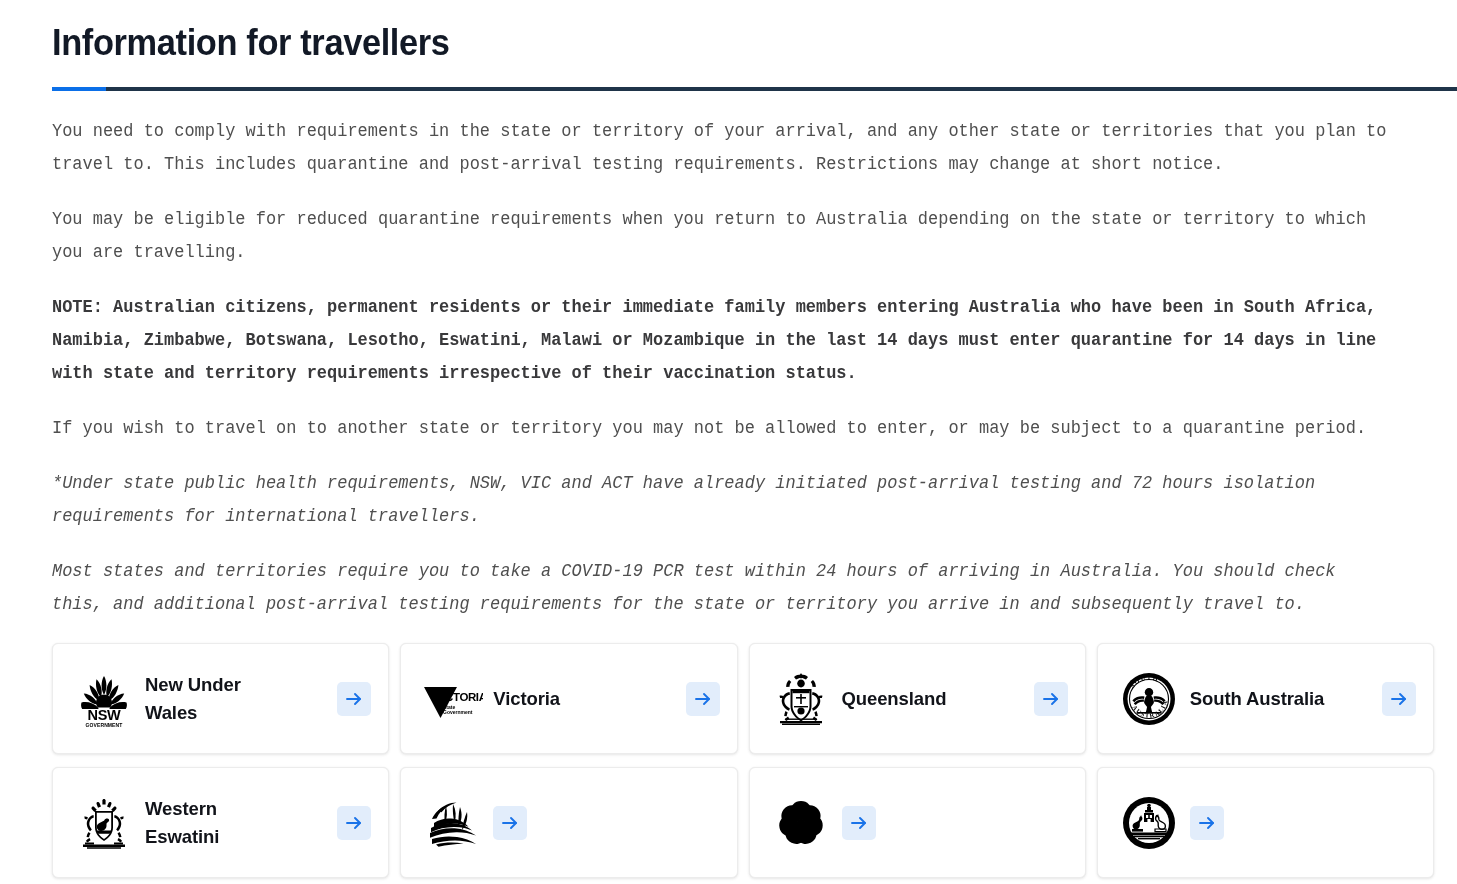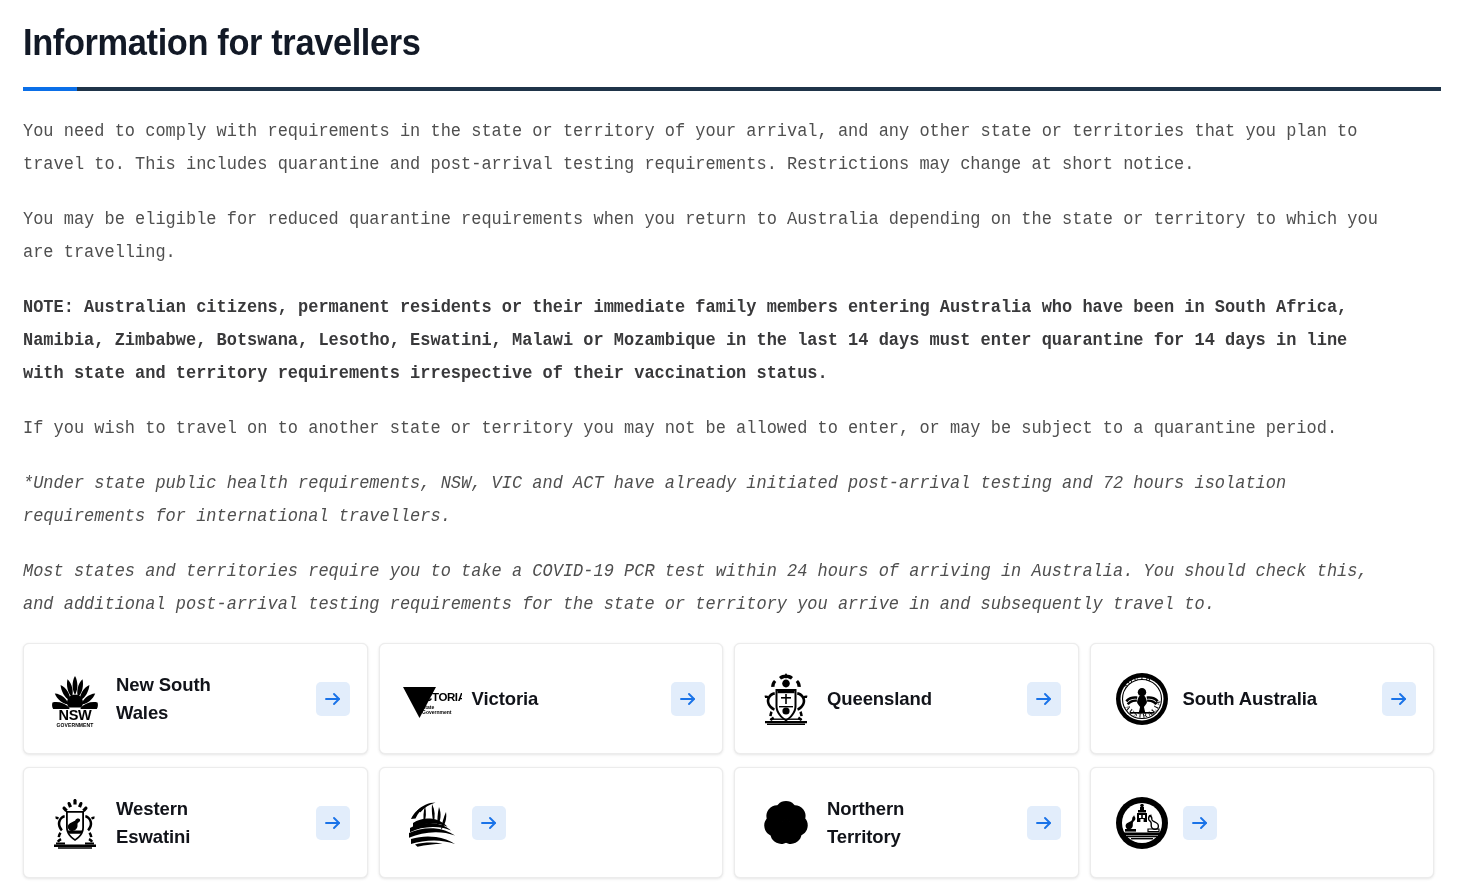--- a/index.html
+++ b/index.html
@@ -11,20 +11,21 @@
     width: 1457px;
     height: 884px;
     font-family: "Liberation Sans", sans-serif;
     overflow: hidden;
     position: relative;
   }
 
   .page {
     padding: 0 23px;
     box-sizing: border-box;
+    margin-left: 29px;
   }
 
   
   .page-title {
     font-size: 37px;
     font-weight: bold;
     color: #121926;
     letter-spacing: -0.4px;
     margin: 0;
     padding-top: 20px;
@@ -161,21 +162,21 @@
             <path d="M9.8 23.4c3.2.2 6.4 1.6 9 3.8 2.2 1.9 3.7 4.1 4.4 6.3l-.5.8c-2.5-.3-5.2-1.4-7.4-3.3-2.6-2.2-4.5-4.9-5.5-7.6z"></path>
             <path d="M50.2 23.4c-1 2.7-2.9 5.4-5.5 7.6-2.2 1.9-4.9 3-7.4 3.3l-.5-.8c.7-2.2 2.2-4.4 4.4-6.3 2.6-2.2 5.8-3.6 9-3.8z"></path>
             <path d="M30 24.5c4.4 0 8 3.6 8 8 0 2-.7 3.7-1.9 5.1H23.9c-1.2-1.4-1.9-3.1-1.9-5.1 0-4.4 3.6-8 8-8z"></path>
             <path d="M7.5 32.5c3.5-.8 7.3-.4 10.7.9 2.8 1.1 5 2.8 6.3 4.7l-.2.9H8.2c-1.3-2.1-1.4-4.4-.7-6.5z"></path>
             <path d="M52.5 32.5c.7 2.1.6 4.4-.7 6.5H35.7l-.2-.9c1.3-1.9 3.5-3.6 6.3-4.7 3.4-1.3 7.2-1.7 10.7-.9z"></path>
           </g>
           <text x="30" y="50" font-family="'Liberation Sans', sans-serif" font-size="14.5" font-weight="bold" text-anchor="middle" fill="#000" letter-spacing="-0.3">NSW</text>
           <text x="30" y="56.5" font-family="'Liberation Sans', sans-serif" font-size="5" font-weight="bold" text-anchor="middle" fill="#000" letter-spacing="0.1">GOVERNMENT</text>
         </svg>
       </div>
-      <div class="card-label">New South
+      <div class="card-label">New Under
 Wales</div>
       <div class="card-arrow">
         <svg width="20" height="20" viewBox="0 0 20 20">
           <g stroke="#1a73e8" stroke-width="1.9" fill="none" stroke-linecap="round" stroke-linejoin="round">
             <line x1="3" y1="10" x2="16" y2="10"></line>
             <polyline points="11,5 16,10 11,15"></polyline>
           </g>
         </svg>
       </div>
     </div>
@@ -394,22 +395,20 @@
               </g>
               <g transform="rotate(308.4)">
                 <path d="M0,-22 C6.5,-22 10.5,-17 10.5,-11.5 C10.5,-6.5 6,-3.2 0,-3.2 C-6,-3.2 -10.5,-6.5 -10.5,-11.5 C-10.5,-17 -6.5,-22 0,-22 Z"></path>
               </g>
 
               <circle cx="0" cy="0" r="4.2"></circle>
             </g>
           </g>
         </svg>
       </div>
-      <div class="card-label">Northern
-Territory</div>
       <div class="card-arrow">
         <svg width="20" height="20" viewBox="0 0 20 20">
           <g stroke="#1a73e8" stroke-width="1.9" fill="none" stroke-linecap="round" stroke-linejoin="round">
             <line x1="3" y1="10" x2="16" y2="10"></line>
             <polyline points="11,5 16,10 11,15"></polyline>
           </g>
         </svg>
       </div>
     </div>
 

